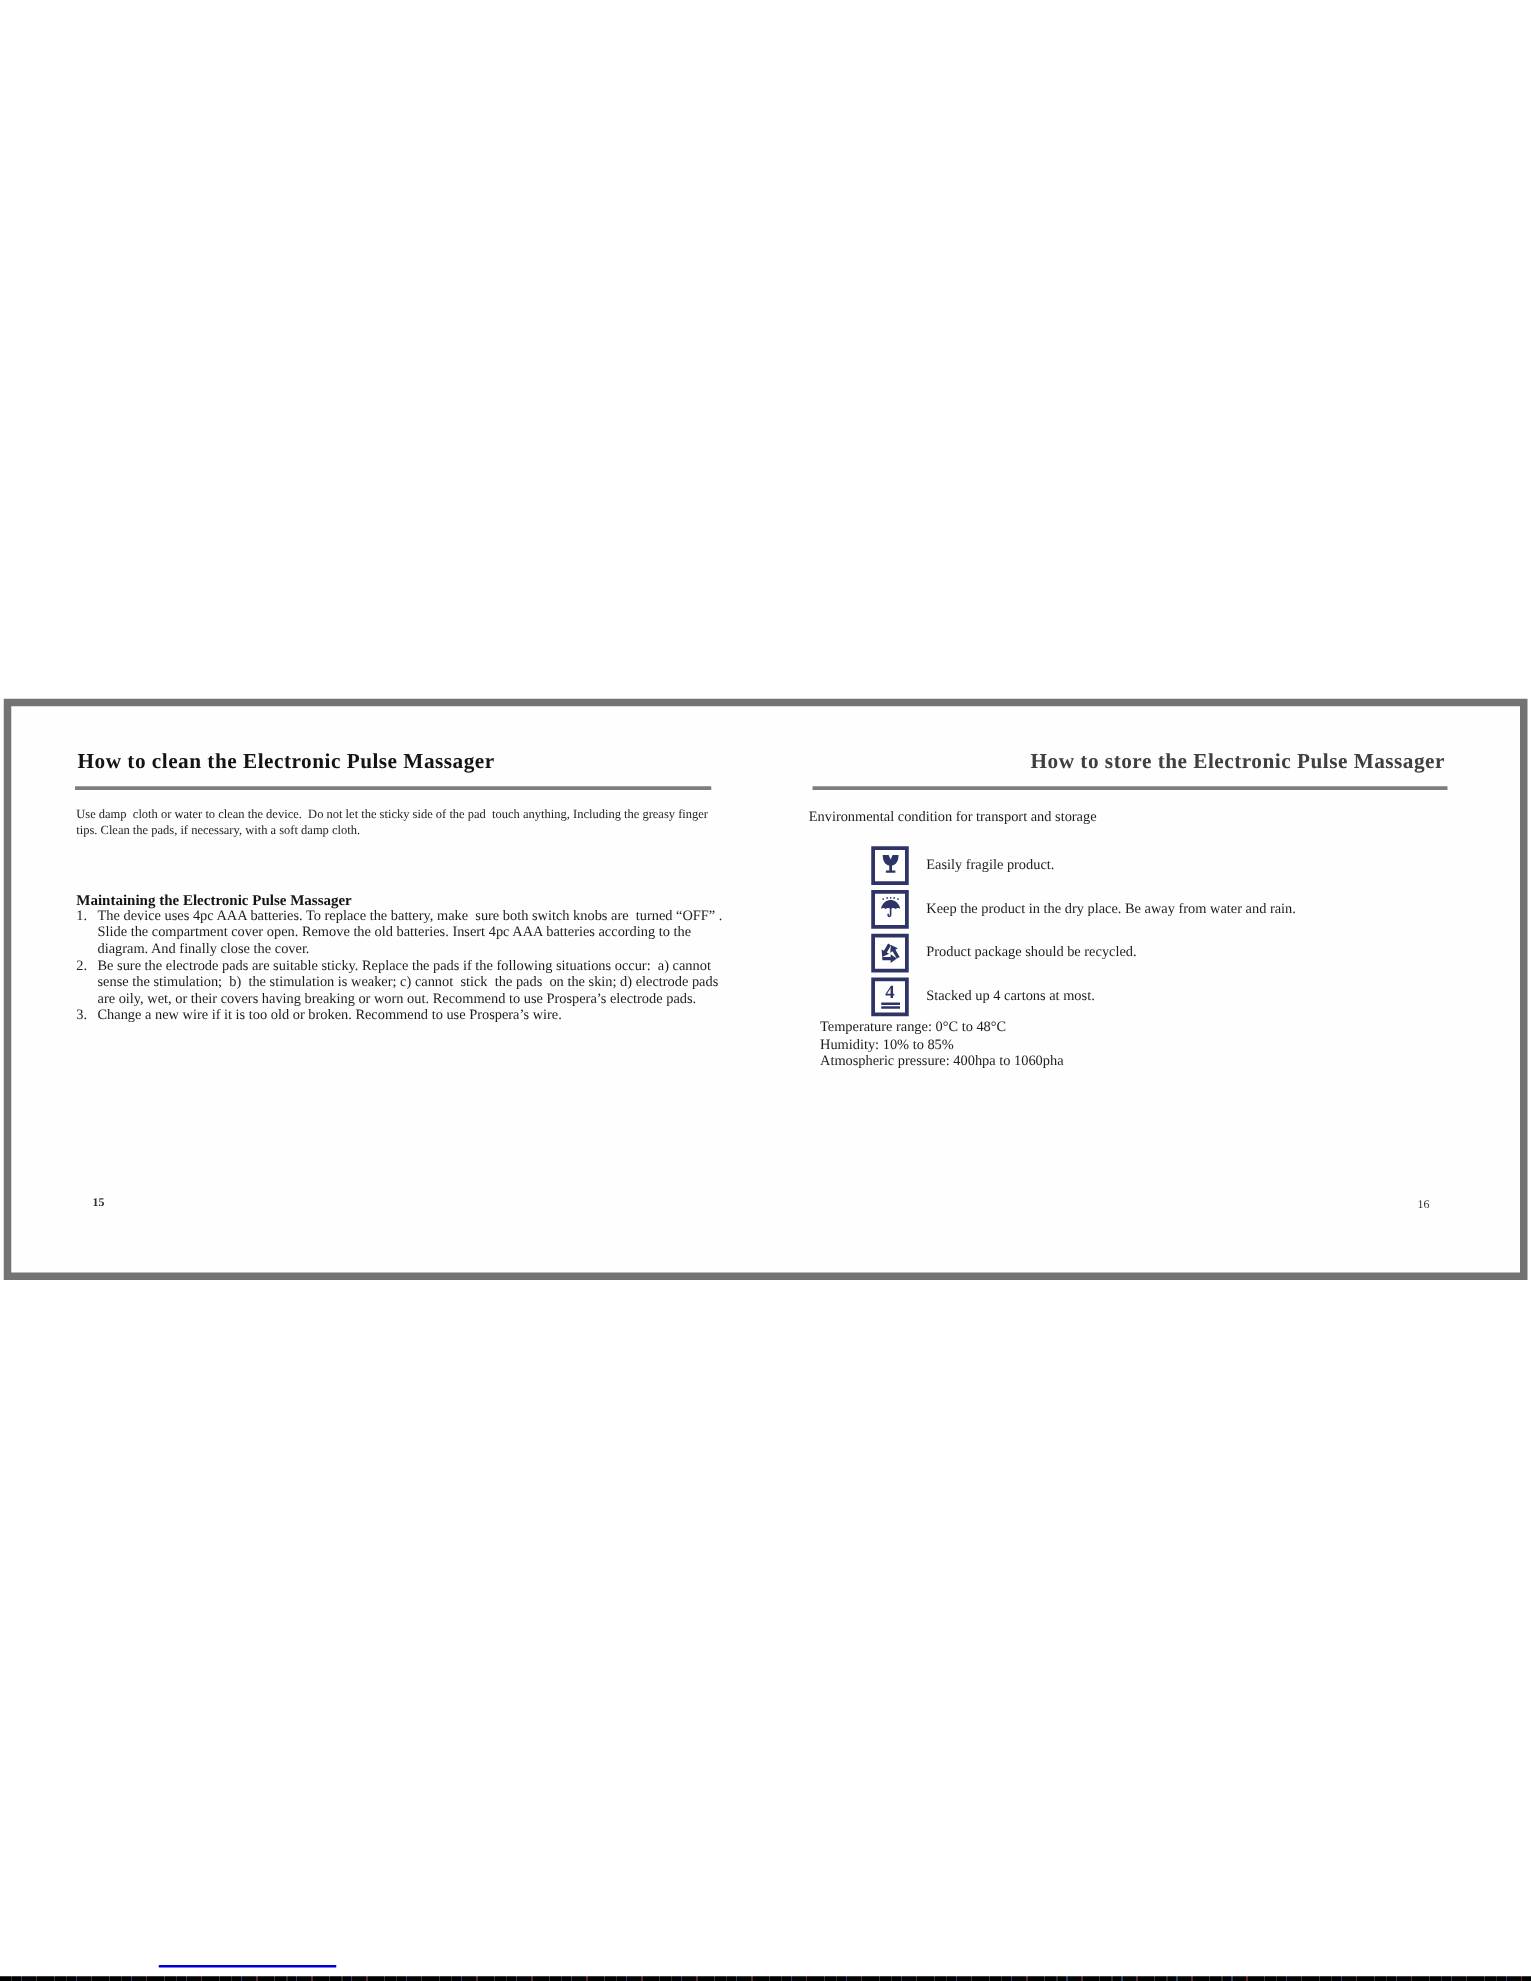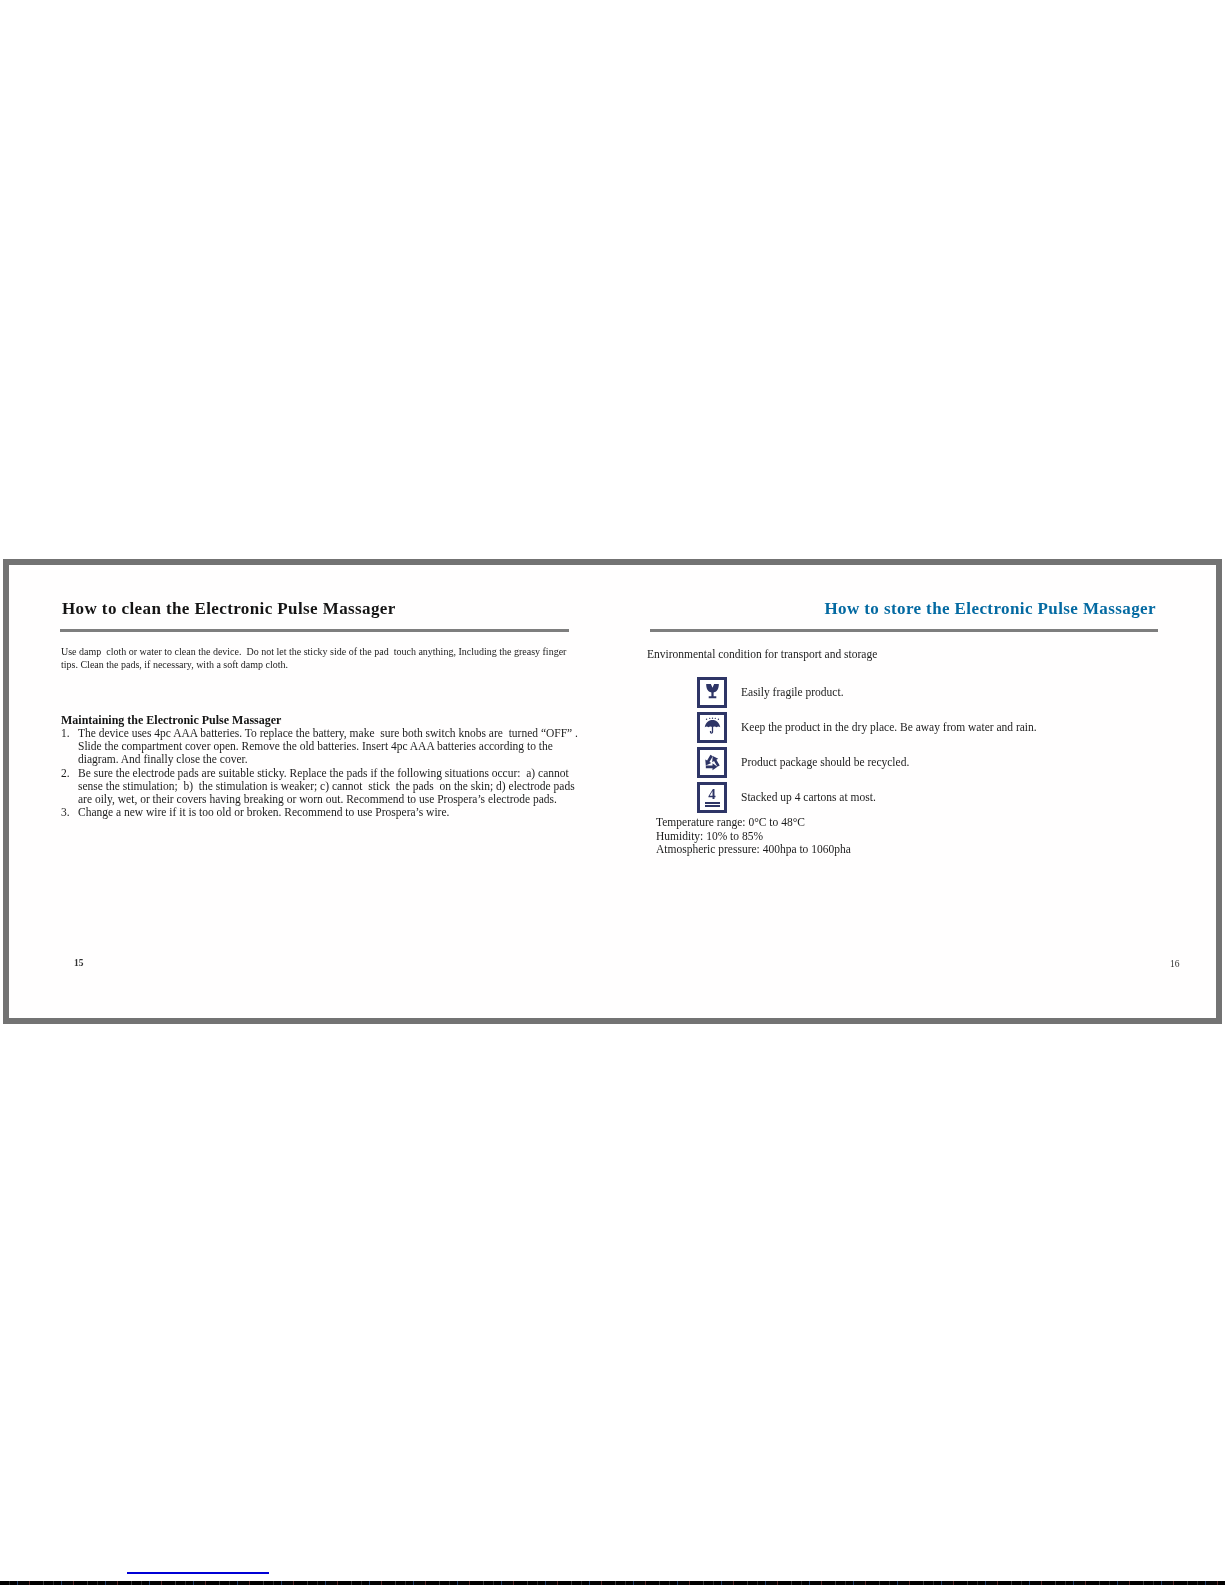--- a/index.html
+++ b/index.html
@@ -43,21 +43,21 @@
   .li { position:relative; padding-left:17px; }
   .li .num { position:absolute; left:0; top:0; }
   .li .li-text { white-space:pre-wrap; }
   .pageno-left {
     position:absolute; left:65px; top:393px;
     font-size:9.5px; font-weight:bold; color:#333;
   }
   
   .heading-right {
     position:absolute; left:635px; top:34px; width:512px;
-    text-align:right; font-size:17px; font-weight:bold; color:#0369a1;
+    text-align:right; font-size:17px; font-weight:bold; color:#404040;
     letter-spacing:0.4px; white-space:nowrap;
   }
   .rule-right {
     position:absolute; left:641px; top:64px;
     width:508px; height:3px; background:#7e7e7e;
   }
   .subtitle {
     position:absolute; left:638px; top:83px;
     font-size:11.5px;
   }
@@ -74,21 +74,21 @@
     font-size:15px; font-weight:bold; line-height:14px; color:#2e3566;
     font-family:"Liberation Serif", serif;
   }
   .stack-bar { width:15px; height:2px; background:#2e3566; margin-top:1px; }
   .conditions {
     position:absolute; left:647px; top:251px;
     font-size:11.5px; line-height:13.5px;
   }
   .pageno-right {
     position:absolute; left:1125px; top:394px;
-    font-size:9.5px; font-weight:normal; color:#333;margin-left:36px;
+    font-size:9.5px; font-weight:normal; color:#333;
   }
   
   .link-underline {
     position:absolute; left:127px; top:1572px;
     width:142px; height:2px; background:#0000d6;
   }
   .scan-noise {
     position:absolute; left:0; top:1581px; width:1225px; height:4px;
     background:
       repeating-linear-gradient(90deg,

